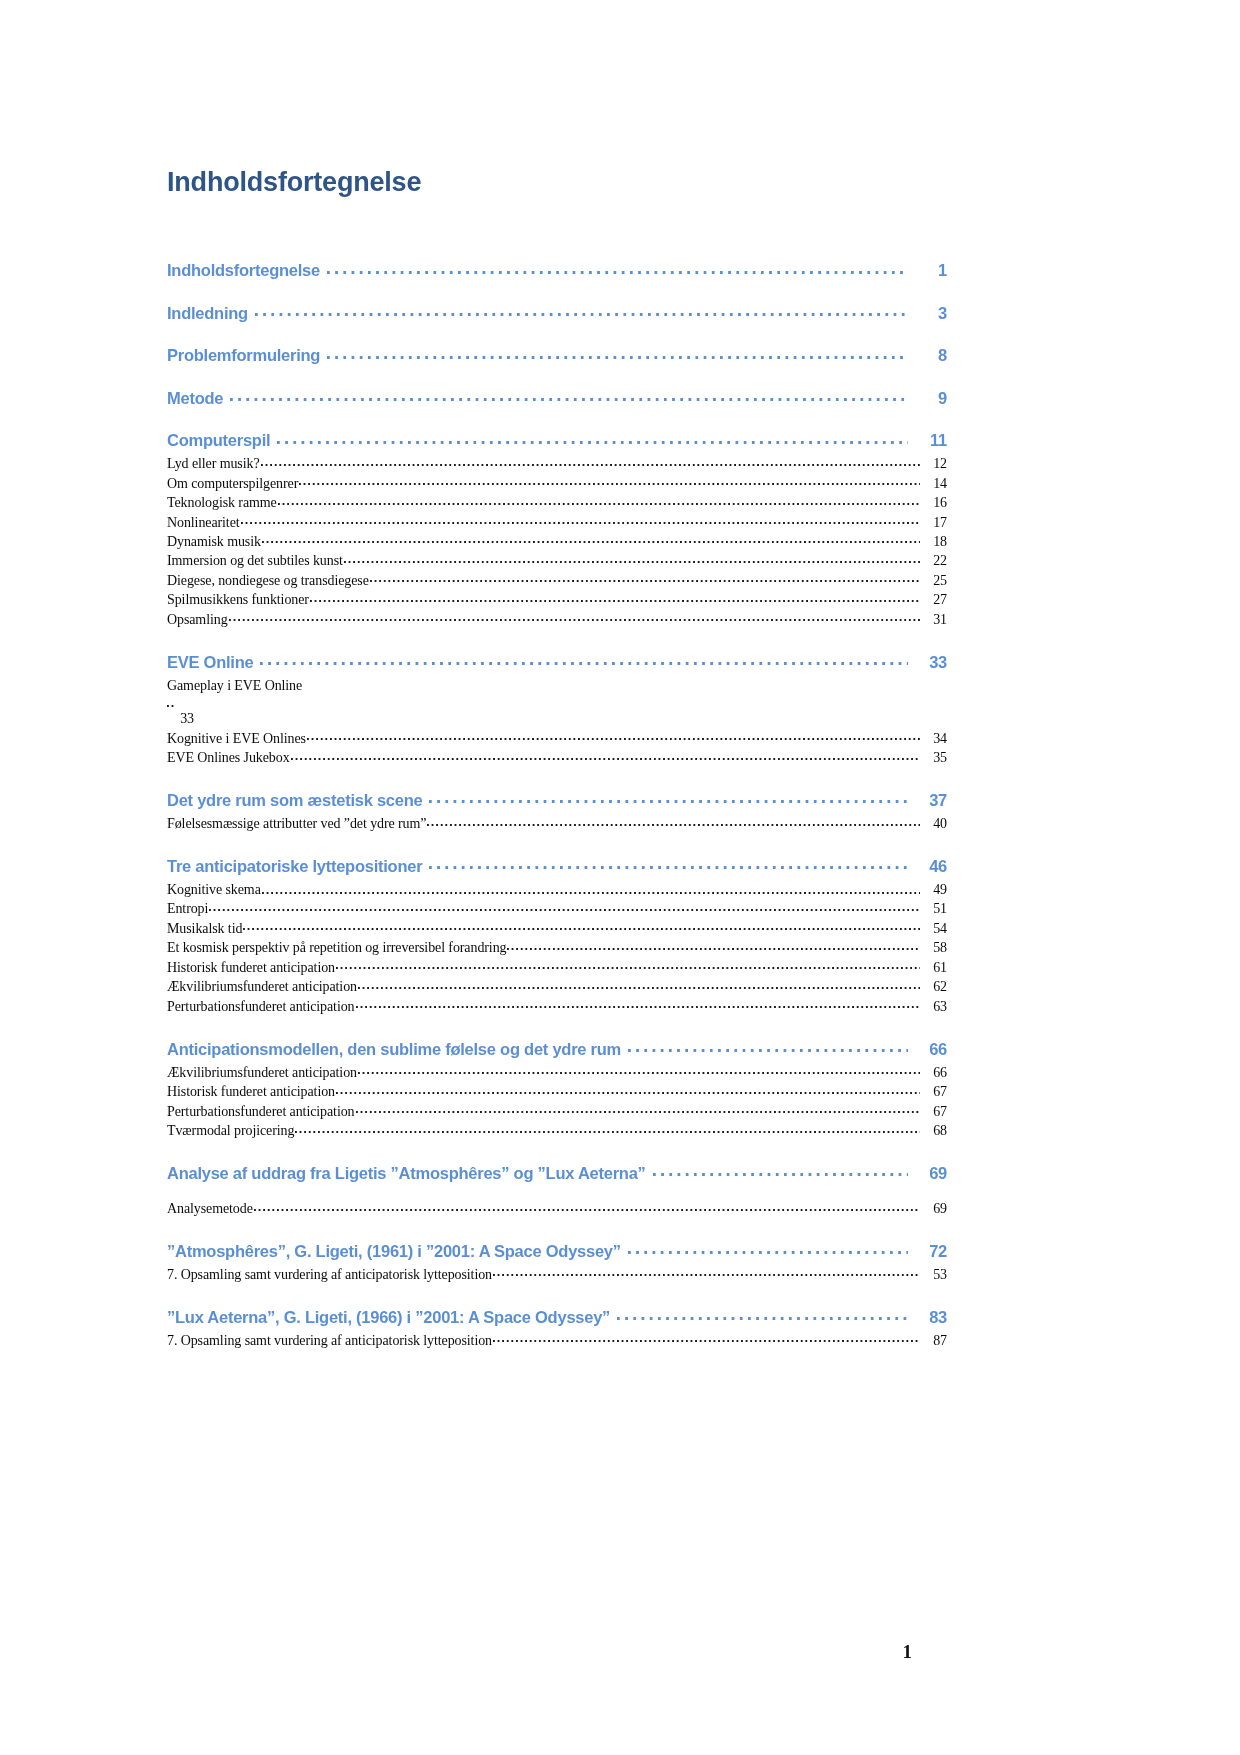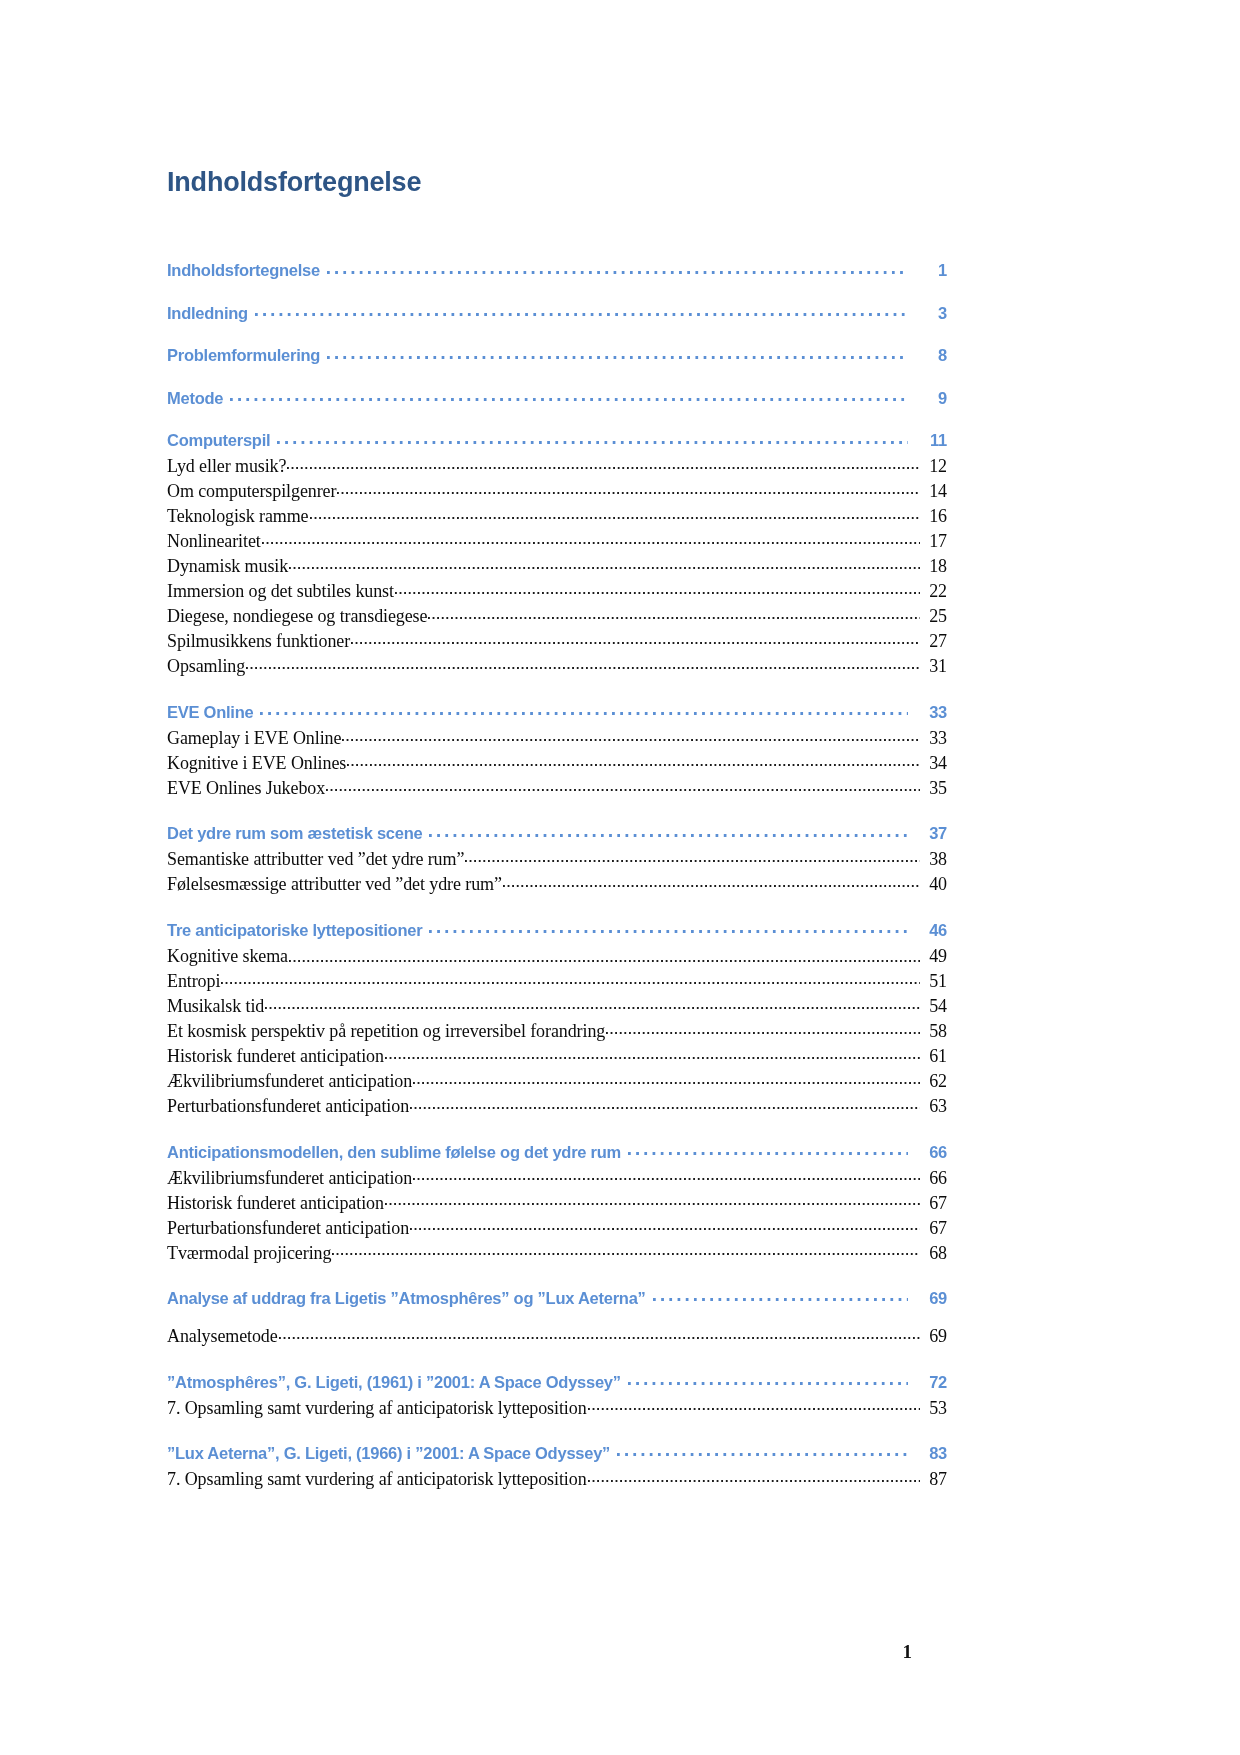--- a/index.html
+++ b/index.html
@@ -78,21 +78,21 @@
   }
   .lvl1 .toc-num {
     min-width: 30px;
     padding-left: 9px;
   }
 
   
   .lvl2 {
     font-family: "Liberation Serif", "DejaVu Serif", serif;
     font-weight: normal;
-    font-size: 18px;
+    font-size: 14px;
     color: #0b0b0b;
     letter-spacing: -0.1px;
     line-height: 1.39;
   }
   .lvl2 .toc-label { padding-right: 1px; }
   .lvl2 .toc-leader::before {
     content: "";
     position: absolute;
     left: 0; right: 0;
     bottom: 0.18em;
@@ -192,44 +192,39 @@
         <div class="toc-row lvl2">
           <span class="toc-label">Opsamling</span>
           <span class="toc-leader"></span>
           <span class="toc-num">31</span>
         </div>
         <div class="toc-row lvl1">
           <span class="toc-label">EVE Online</span>
           <span class="toc-leader"></span>
           <span class="toc-num">33</span>
         </div>
-        <div class="toc-row lvl2" style="margin-top: 0px;">
+        <div class="toc-row lvl2" style="margin-top: 0px; flex-direction: column;">
           <span class="toc-label">Gameplay i EVE Online</span>
           <span class="toc-leader"></span>
           <span class="toc-num">33</span>
         </div>
         <div class="toc-row lvl2">
           <span class="toc-label">Kognitive i EVE Onlines</span>
           <span class="toc-leader"></span>
           <span class="toc-num">34</span>
         </div>
         <div class="toc-row lvl2">
           <span class="toc-label">EVE Onlines Jukebox</span>
           <span class="toc-leader"></span>
           <span class="toc-num">35</span>
         </div>
         <div class="toc-row lvl1">
           <span class="toc-label">Det ydre rum som æstetisk scene</span>
           <span class="toc-leader"></span>
           <span class="toc-num">37</span>
-        </div>
-        <div class="toc-row lvl2" style="margin-top: 0px;">
-          <span class="toc-label">Semantiske attributter ved ”det ydre rum”</span>
-          <span class="toc-leader"></span>
-          <span class="toc-num">38</span>
         </div>
         <div class="toc-row lvl2">
           <span class="toc-label">Følelsesmæssige attributter ved ”det ydre rum”</span>
           <span class="toc-leader"></span>
           <span class="toc-num">40</span>
         </div>
         <div class="toc-row lvl1">
           <span class="toc-label">Tre anticipatoriske lyttepositioner</span>
           <span class="toc-leader"></span>
           <span class="toc-num">46</span>

